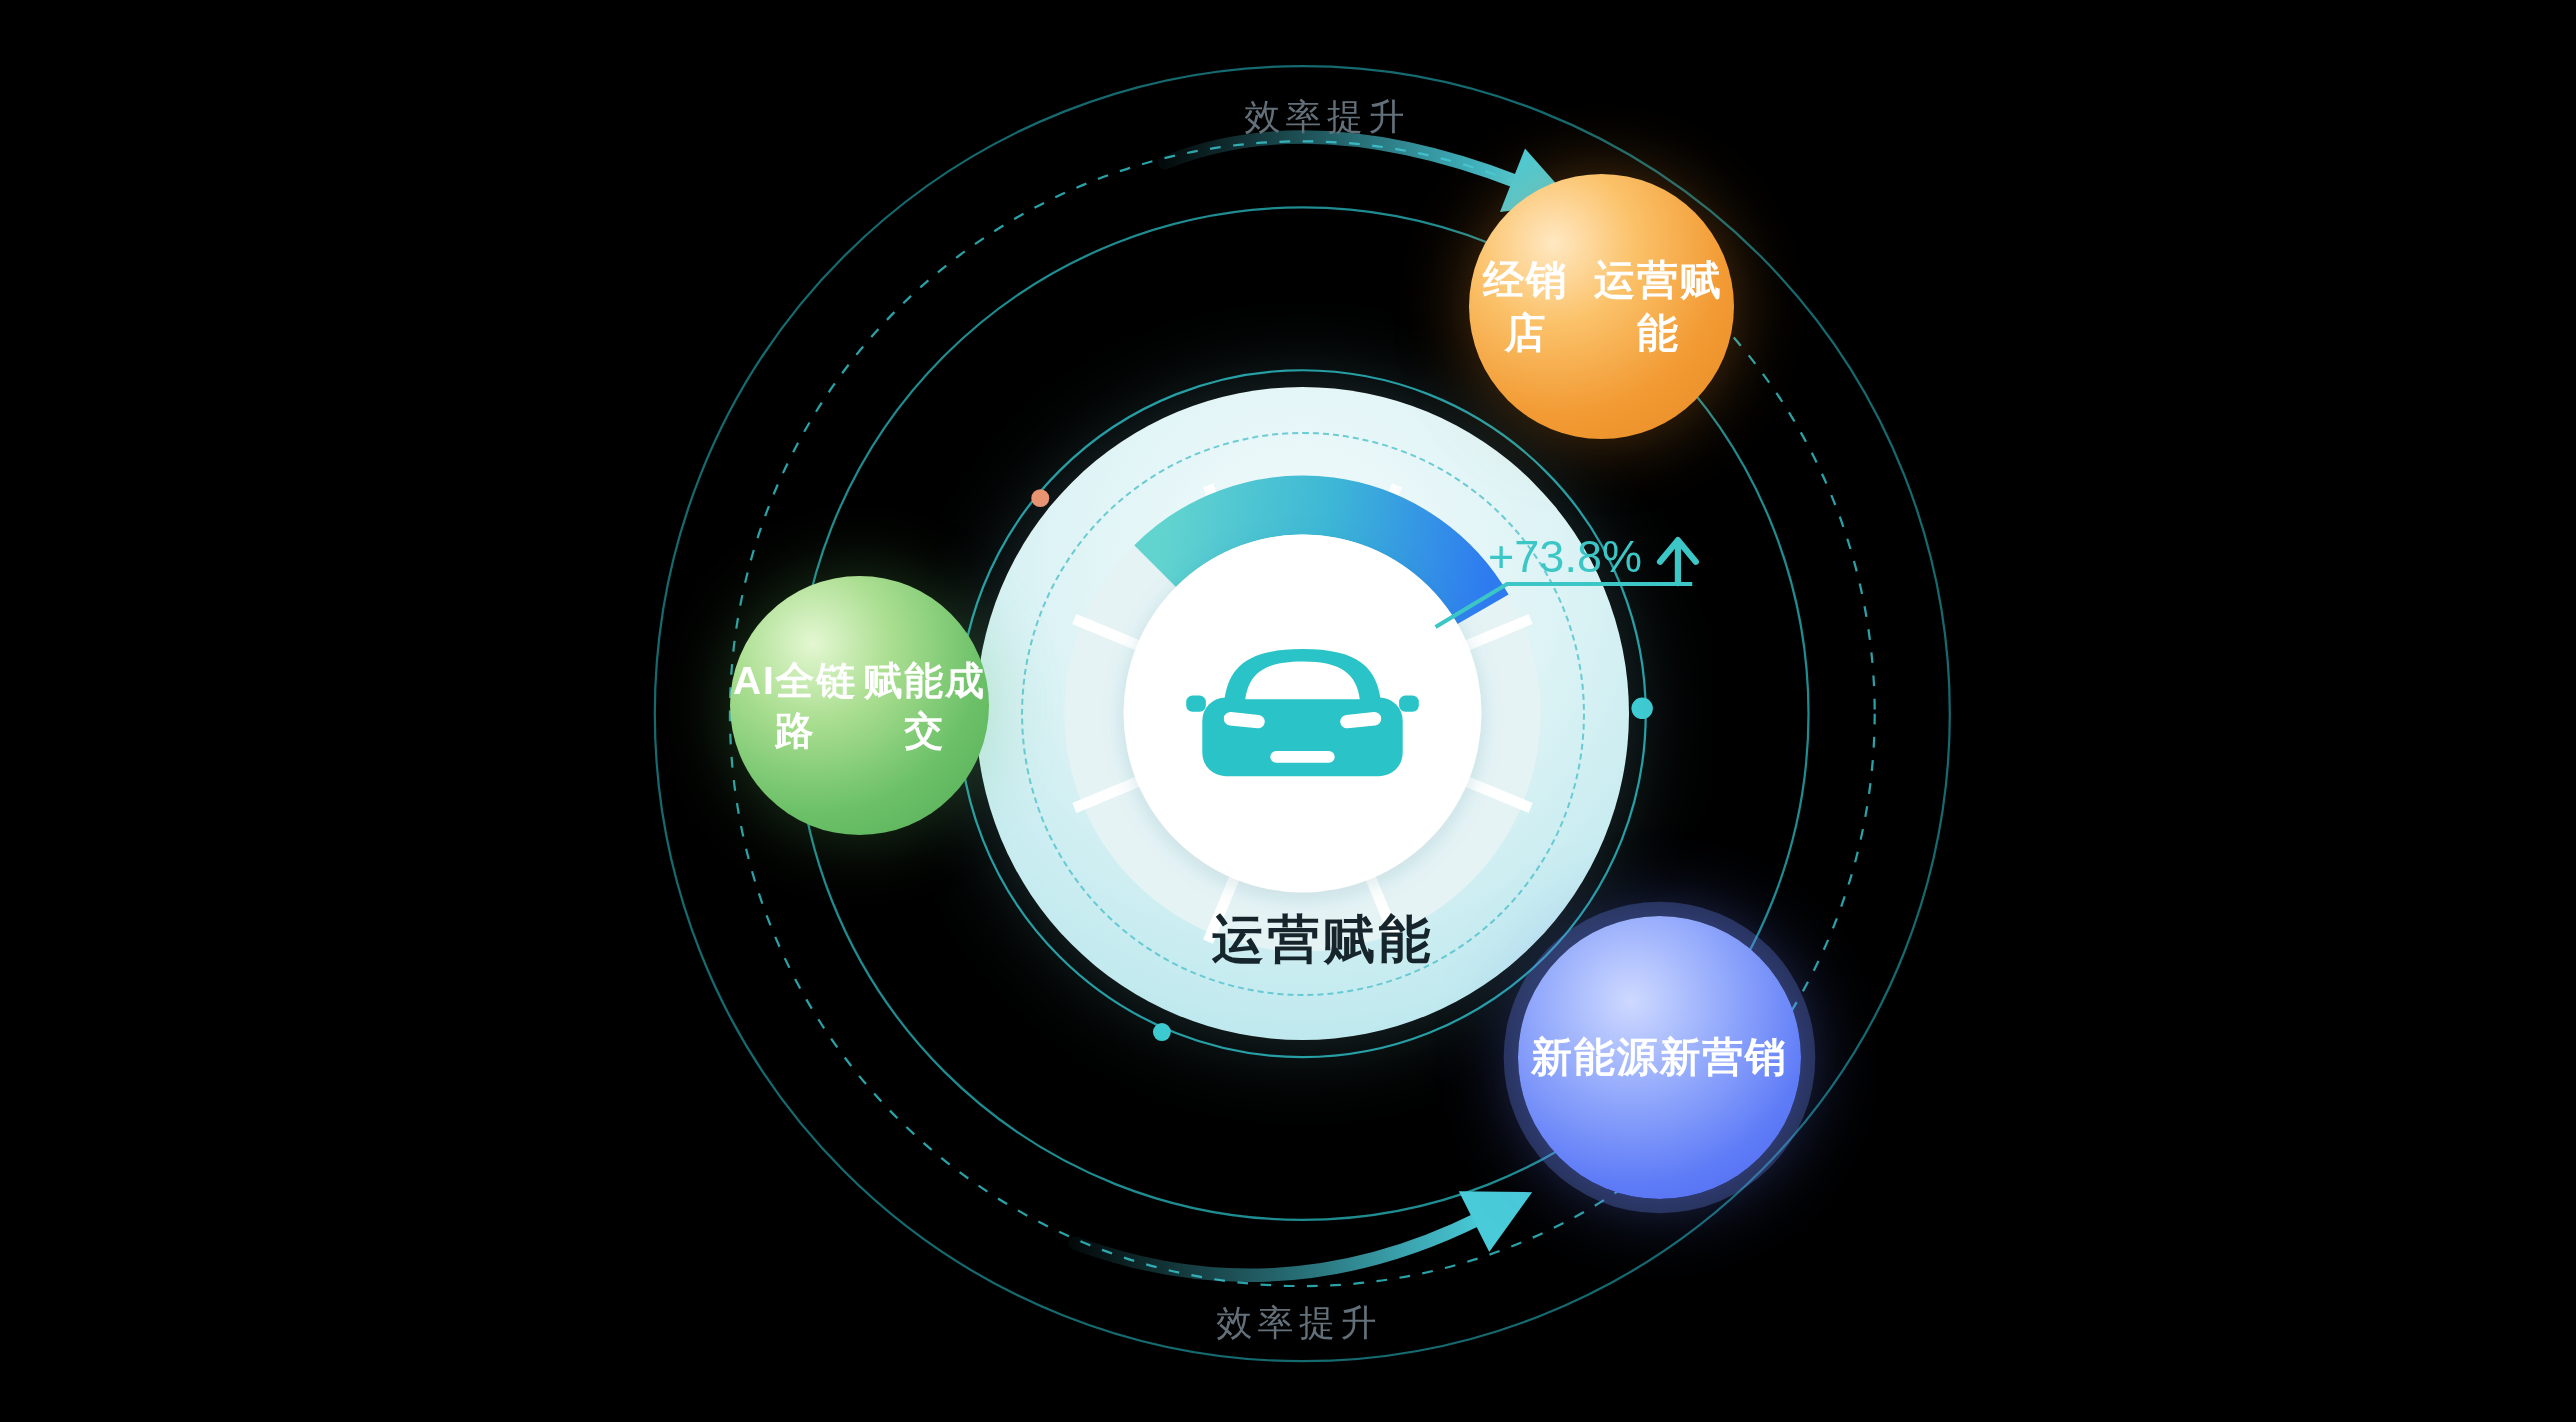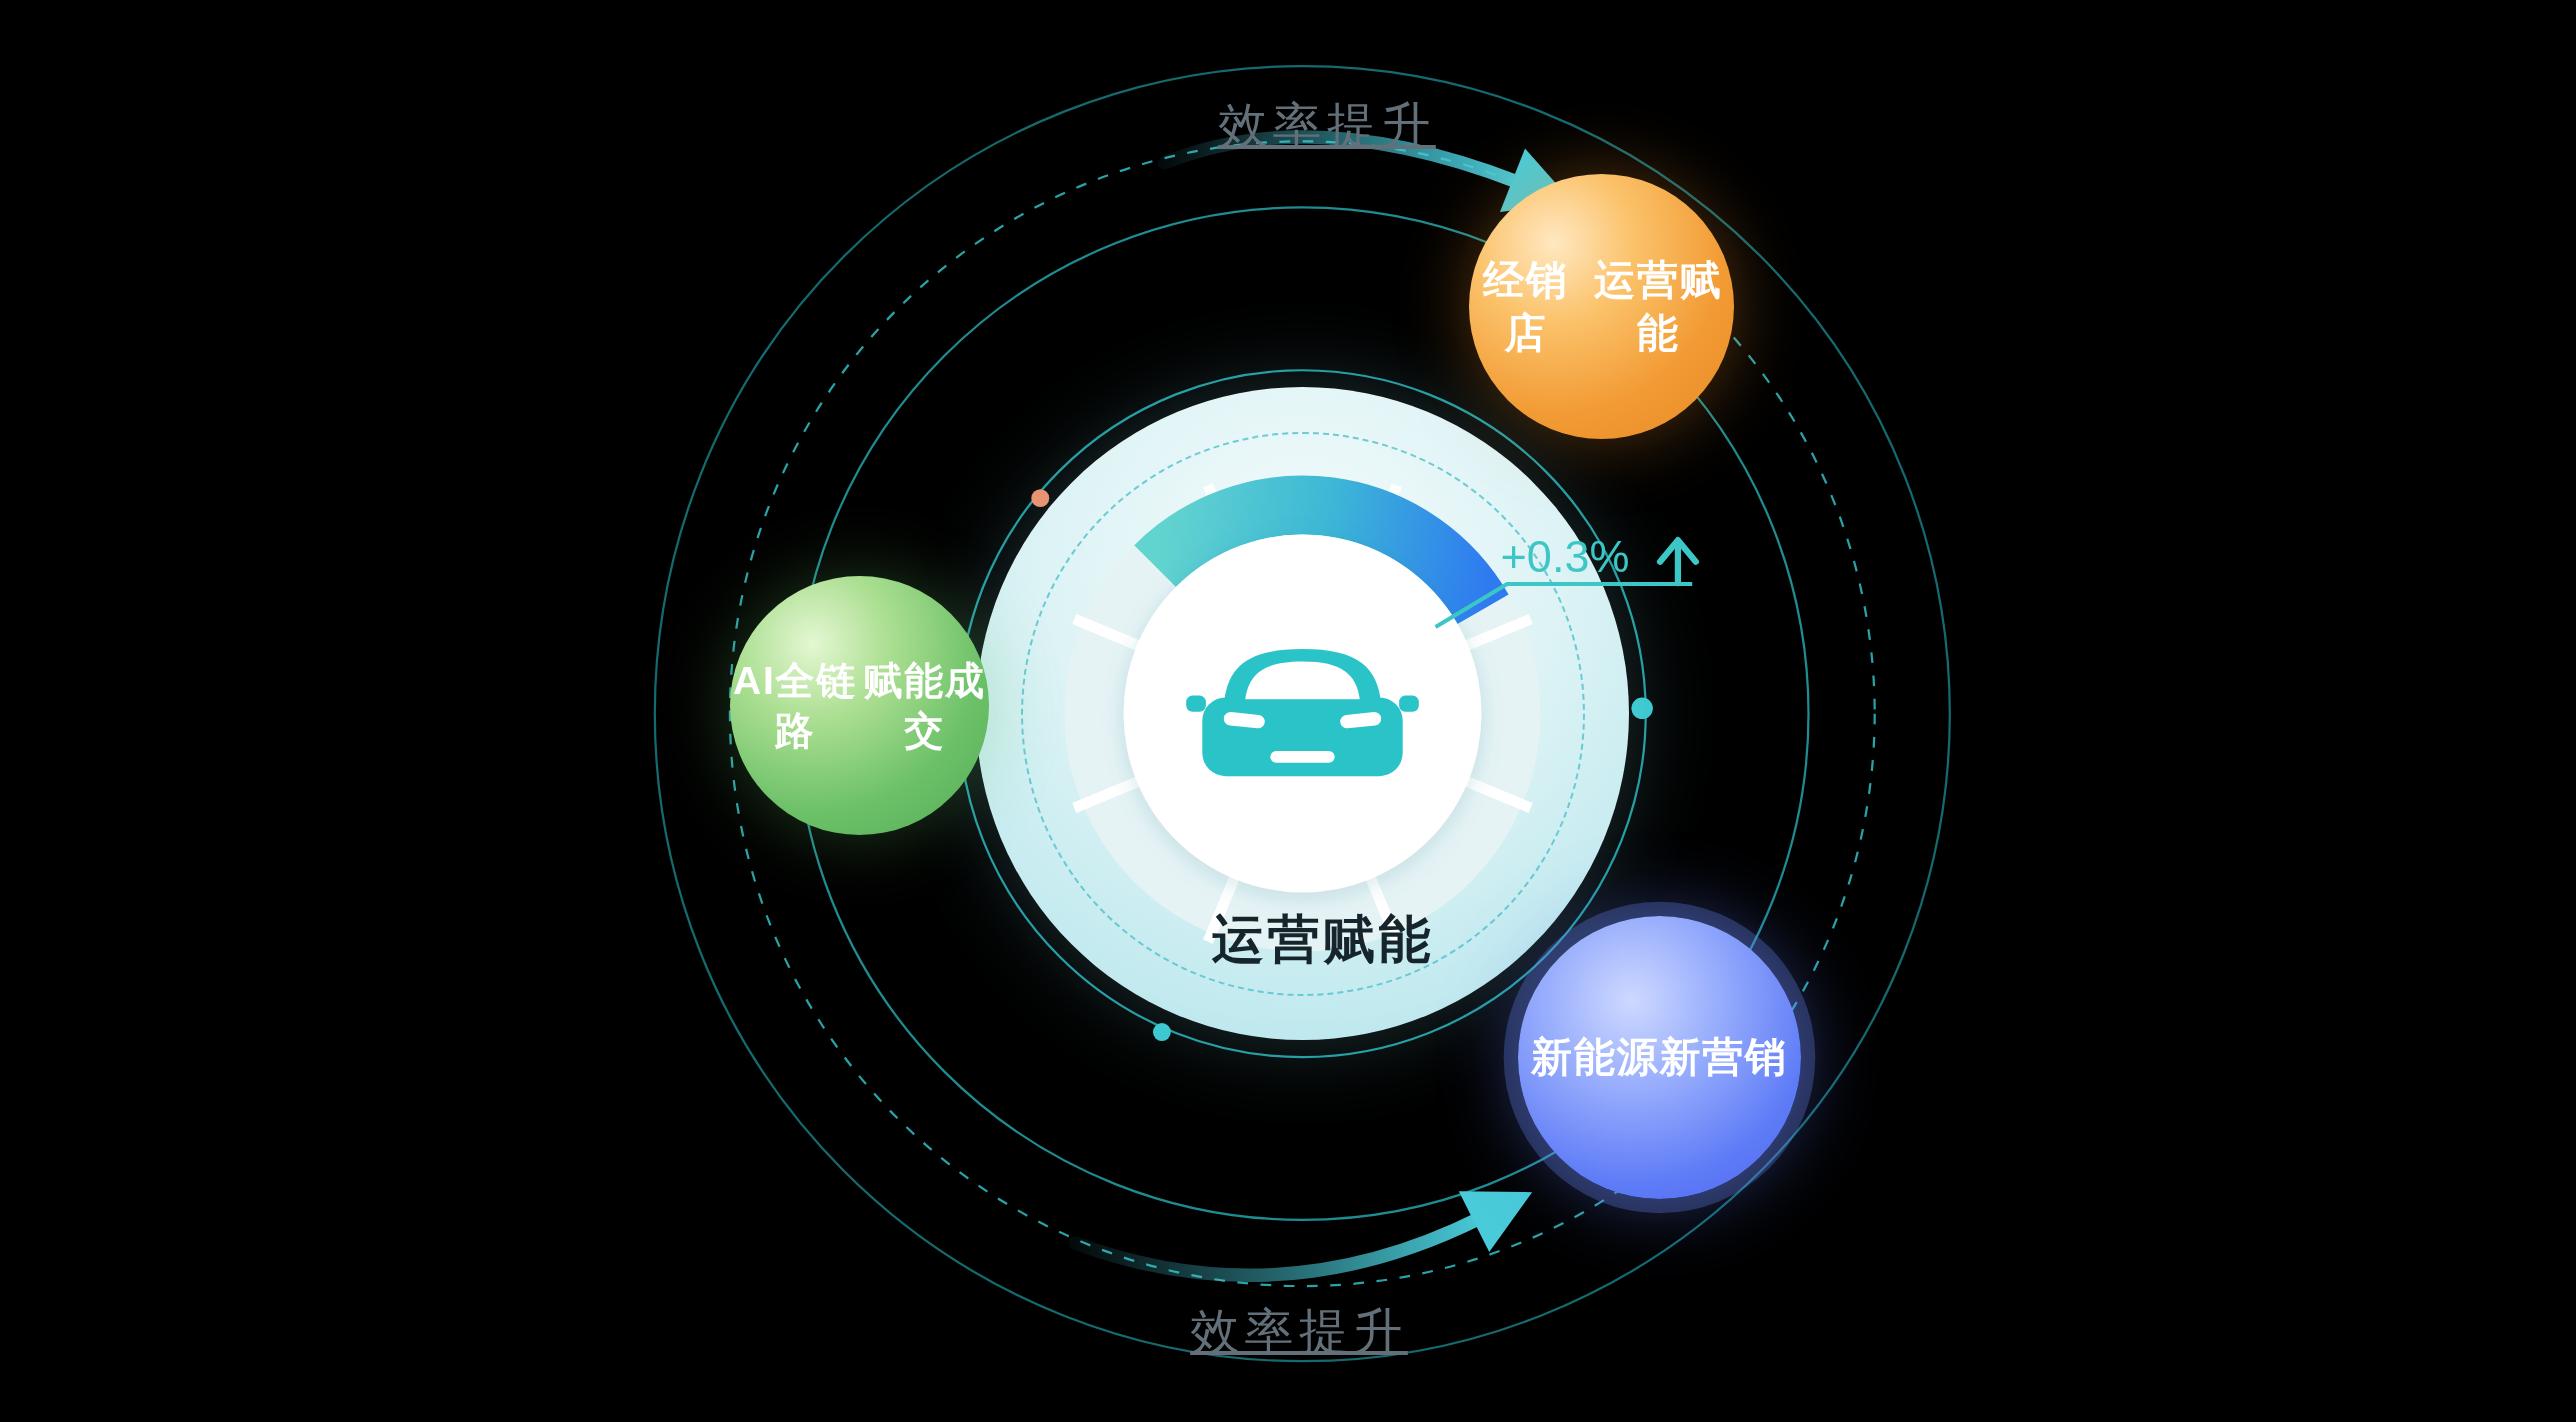--- a/index.html
+++ b/index.html
@@ -96,25 +96,24 @@
     left: 1518px; top: 916px;
     width: 283px; height: 283px;
     font-size: 41px;
     background: radial-gradient(circle at 40% 30%, #ced9ff 0%, #95abfc 35%, #5f7cf7 70%, #4a64ee 100%);
     box-shadow: 0 0 0 14.3px rgba(110, 140, 255, 0.28), 0 0 81px rgba(100, 130, 255, 0.45);
   }
   
   .flow-label {
     position: absolute;
     transform: translateX(-50%);
-    font-size: 49px;
+    font-size: 36px;
     color: #63707a;
     letter-spacing: 5.4px;
     white-space: nowrap;
-    text-decoration: underline;
   }
   .flow-label--top { left: 1327px; top: 93px; }
   .flow-label--bottom { left: 1299px; top: 1299px; }
 </style>
 </head>
 <body>
 
 <div class="stage">
 
   <svg class="layer" width="2576" height="1422" viewBox="0 0 2880 1590">
@@ -205,21 +204,21 @@
 
   <svg class="layer" width="2576" height="1422" viewBox="0 0 2880 1590">
     <g fill="none" stroke="#3cc6c6" stroke-width="4.5">
       <polyline points="1605,701 1685,653 1892,653"></polyline>
     </g>
     <g fill="none" stroke="#3cc6c6" stroke-width="7" stroke-linecap="round" stroke-linejoin="round">
       <path d="M 1876 652 L 1876 606"></path>
       <path d="M 1856 628 L 1876 604 L 1896 628"></path>
     </g>
   </svg>
-  <div class="metric-label">+0.3%</div>
+  <div class="metric-label">+73.8%</div>
 
   <div class="bubble bubble--orange">
     <span>经销店</span>
     <span>运营赋能</span>
   </div>
   <div class="bubble bubble--blue">
     <span>新能源</span>
     <span>新营销</span>
   </div>
   <div class="bubble bubble--green">

